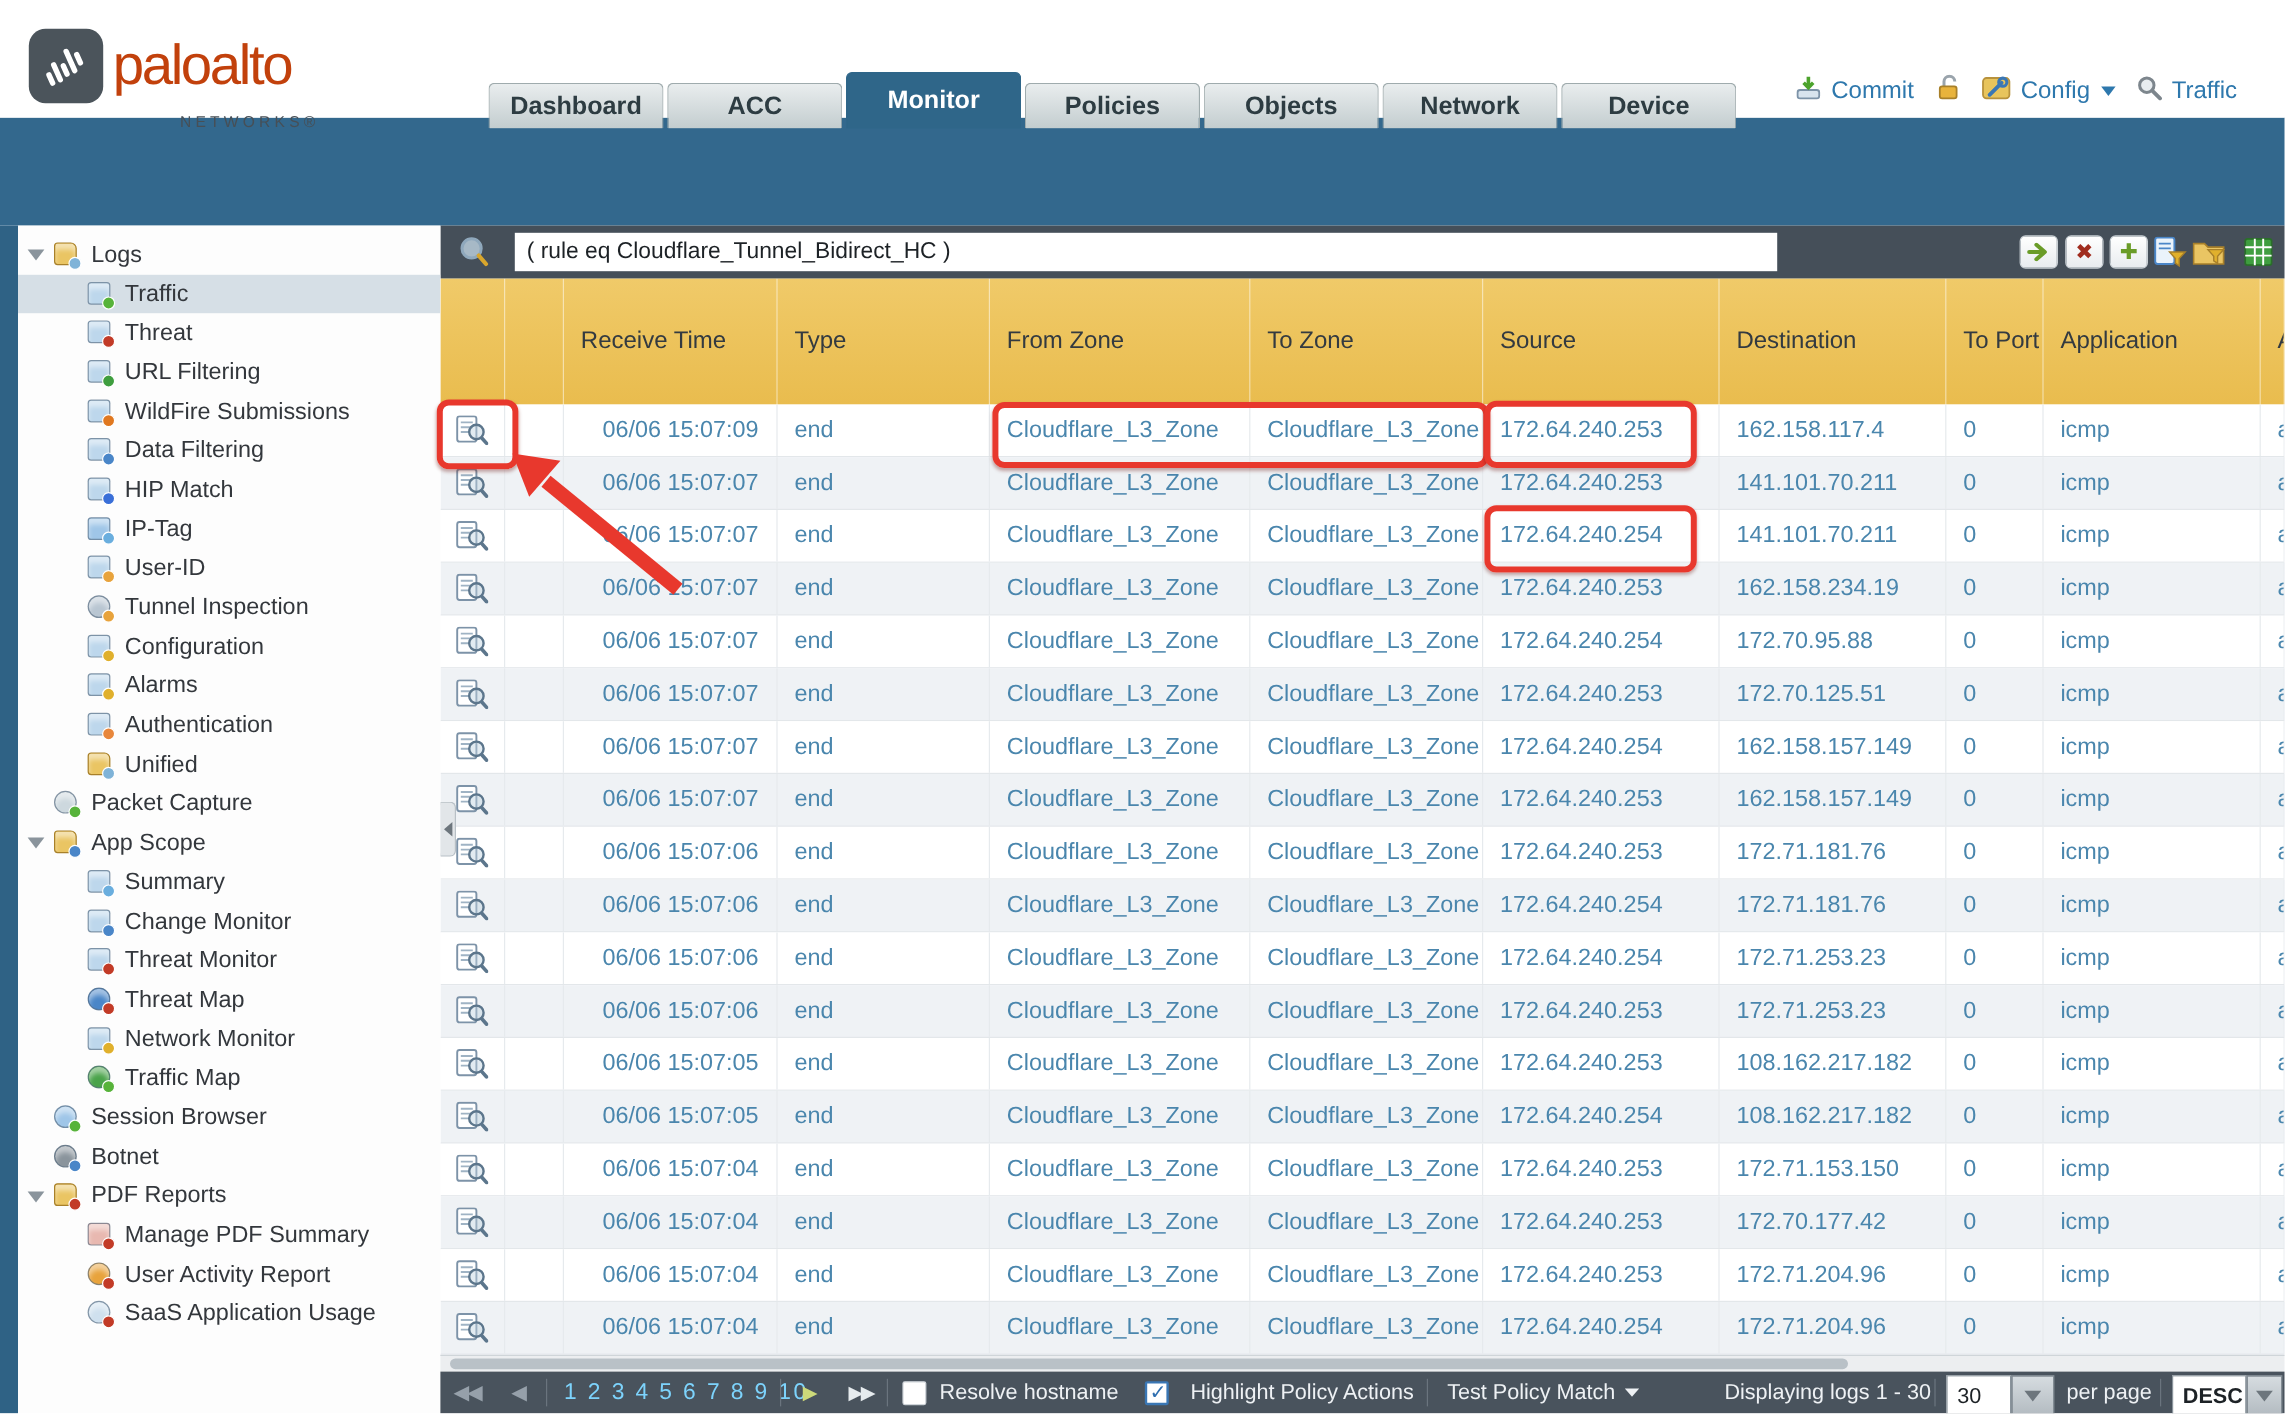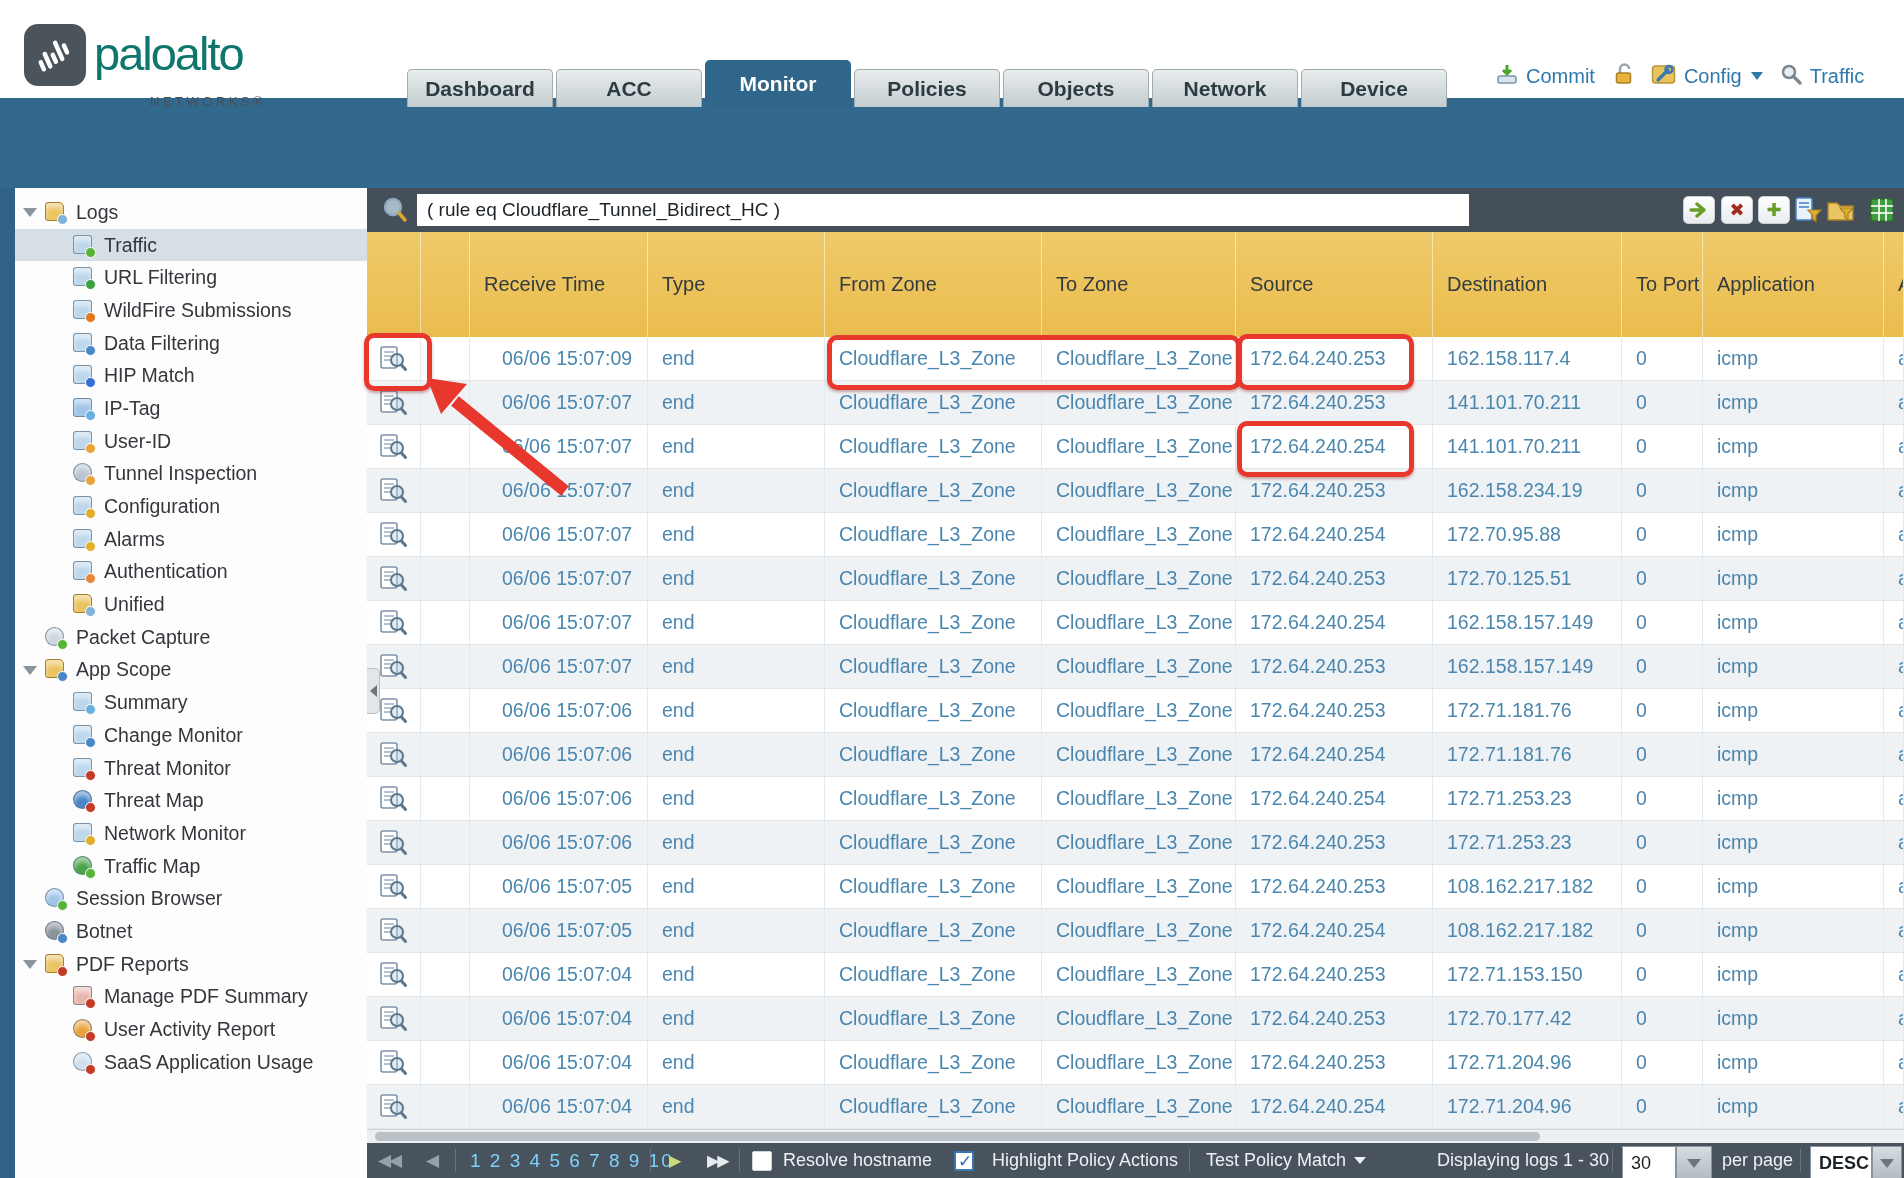--- a/index.html
+++ b/index.html
@@ -1,21 +1,21 @@
 <!DOCTYPE html>
 <html><head>
 <meta charset="utf-8">
 <style>
   html,body{margin:0;padding:0;background:#fff;}
   .app{position:relative;width:1904px;height:1178px;overflow:hidden;background:#fff;
        font-family:"Liberation Sans","DejaVu Sans",sans-serif;}
   
   .top{position:absolute;left:0;top:0;width:1904px;height:98px;background:#fff;z-index:3;}
   .logo-box{position:absolute;left:24px;top:24px;width:62px;height:62px;background:#4b545b;border-radius:14px;}
-  .brand{position:absolute;left:94px;top:26px;font-size:47px;letter-spacing:-2px;color:#0f766e;font-weight:500;}
+  .brand{position:absolute;left:94px;top:26px;font-size:47px;letter-spacing:-2px;color:#c2410c;font-weight:500;}
   .brand-sub{position:absolute;left:150px;top:94px;font-size:13px;letter-spacing:3.5px;color:#474f56;}
   .tab-bar{position:absolute;left:407px;top:60px;display:flex;gap:3px;align-items:flex-end;z-index:4;}
   .tab{width:146px;height:38px;display:flex;align-items:center;justify-content:center;font-size:21px;
        font-weight:bold;color:#2d3c42;background:linear-gradient(#e9edee,#c3cdcf);
        border:1px solid #9fabad;border-bottom:none;border-radius:5px 5px 0 0;box-sizing:border-box;cursor:pointer;}
   .tab.active{height:47px;background:#2f6689;color:#fff;border-color:#2f6689;}
   .top-actions{position:absolute;left:1495px;top:58px;height:36px;display:flex;align-items:center;gap:7px;
        font-size:20px;color:#2e78ad;z-index:4;}
   .top-actions .lbl{cursor:pointer;}
   .caret-blue{width:0;height:0;border-left:6px solid transparent;border-right:6px solid transparent;
@@ -31,21 +31,21 @@
   .select-arrow .tri{width:0;height:0;border-left:7px solid transparent;border-right:7px solid transparent;
        border-top:9px solid #6d767d;}
   .refresh{position:absolute;left:1792px;top:133px;width:32px;height:32px;cursor:pointer;}
   .help{position:absolute;left:1834px;top:135px;display:flex;align-items:center;gap:4px;cursor:pointer;}
   .help-circle{width:27px;height:27px;border-radius:50%;background:radial-gradient(circle at 35% 30%,#6db2e8,#1d6db4);
        border:1px solid #14497c;color:#fff;font-weight:bold;font-size:18px;display:flex;align-items:center;justify-content:center;}
   .help-label{color:#fff;font-size:19px;}
   
   .filterbar{position:absolute;left:367px;top:188px;width:1537px;height:44px;background:#454f59;z-index:2;}
   .filter-mag{position:absolute;left:14px;top:8px;}
-  .filter-input{position:absolute;left:50px;top:6px;width:1052px;height:32px;box-sizing:border-box;border:none;
+  .filter-input{position:absolute;left:62px;top:6px;width:1052px;height:32px;box-sizing:border-box;border:none;
        background:#fff;font-family:"Liberation Sans","DejaVu Sans",sans-serif;font-size:19px;color:#1d2226;padding:0 10px;}
   .fbtn{position:absolute;top:8px;width:32px;height:28px;display:flex;align-items:center;justify-content:center;
        cursor:pointer;}
   .fbtn.boxed{background:linear-gradient(#fff,#e8ecef);border:1px solid #c8cfd4;border-radius:5px;box-sizing:border-box;}
   .fbtn .glyph{font-size:18px;font-weight:bold;line-height:1;}
   
   .left-strip{position:absolute;left:0;top:188px;width:15px;height:990px;background:#2f6285;}
   .sidebar{position:absolute;left:15px;top:188px;width:352px;height:990px;background:#fdfdfd;overflow:hidden;
        padding-top:8px;box-sizing:border-box;z-index:2;}
   .tree-item{position:relative;height:32.7px;display:flex;align-items:center;cursor:pointer;}
@@ -245,20 +245,27 @@
       <div class="tree-item lvl1 selected">
         <span class="ti doc">
           <span class="main" style="background: rgb(189, 215, 236);"></span>
           <span class="badge" style="background: rgb(87, 179, 58);"></span>
         </span>
         <span class="tree-label">Traffic</span>
       </div>
       <div class="tree-item lvl1">
         <span class="ti doc">
           <span class="main" style="background: rgb(189, 215, 236);"></span>
+          <span class="badge" style="background: rgb(194, 59, 39);"></span>
+        </span>
+        <span class="tree-label">Threat</span>
+      </div>
+      <div class="tree-item lvl1">
+        <span class="ti doc">
+          <span class="main" style="background: rgb(189, 215, 236);"></span>
           <span class="badge" style="background: rgb(63, 158, 63);"></span>
         </span>
         <span class="tree-label">URL Filtering</span>
       </div>
       <div class="tree-item lvl1">
         <span class="ti doc">
           <span class="main" style="background: rgb(189, 215, 236);"></span>
           <span class="badge" style="background: rgb(224, 120, 32);"></span>
         </span>
         <span class="tree-label">WildFire Submissions</span>

